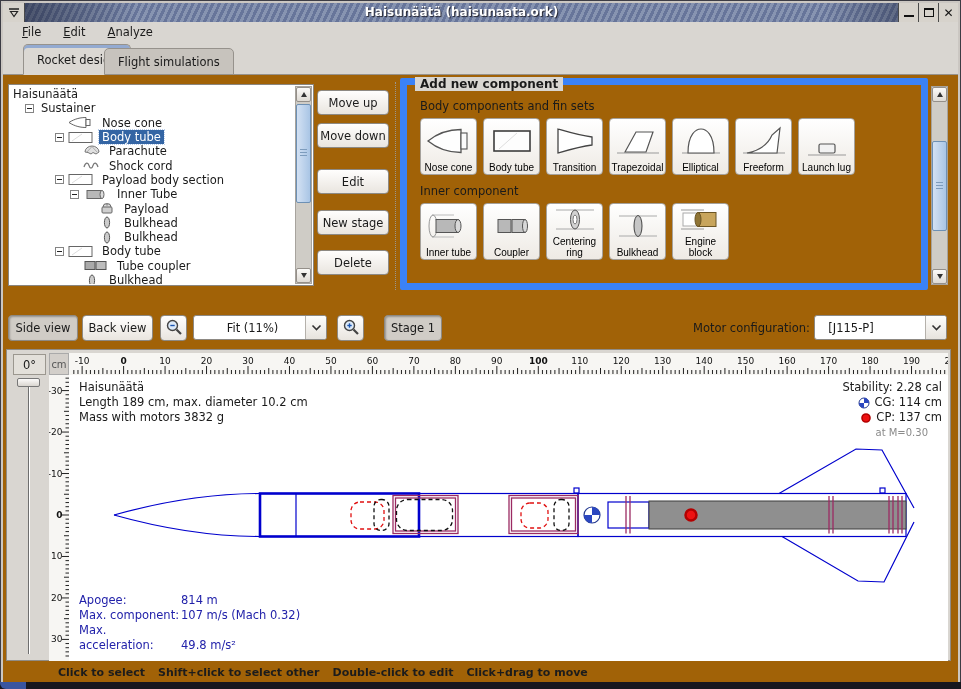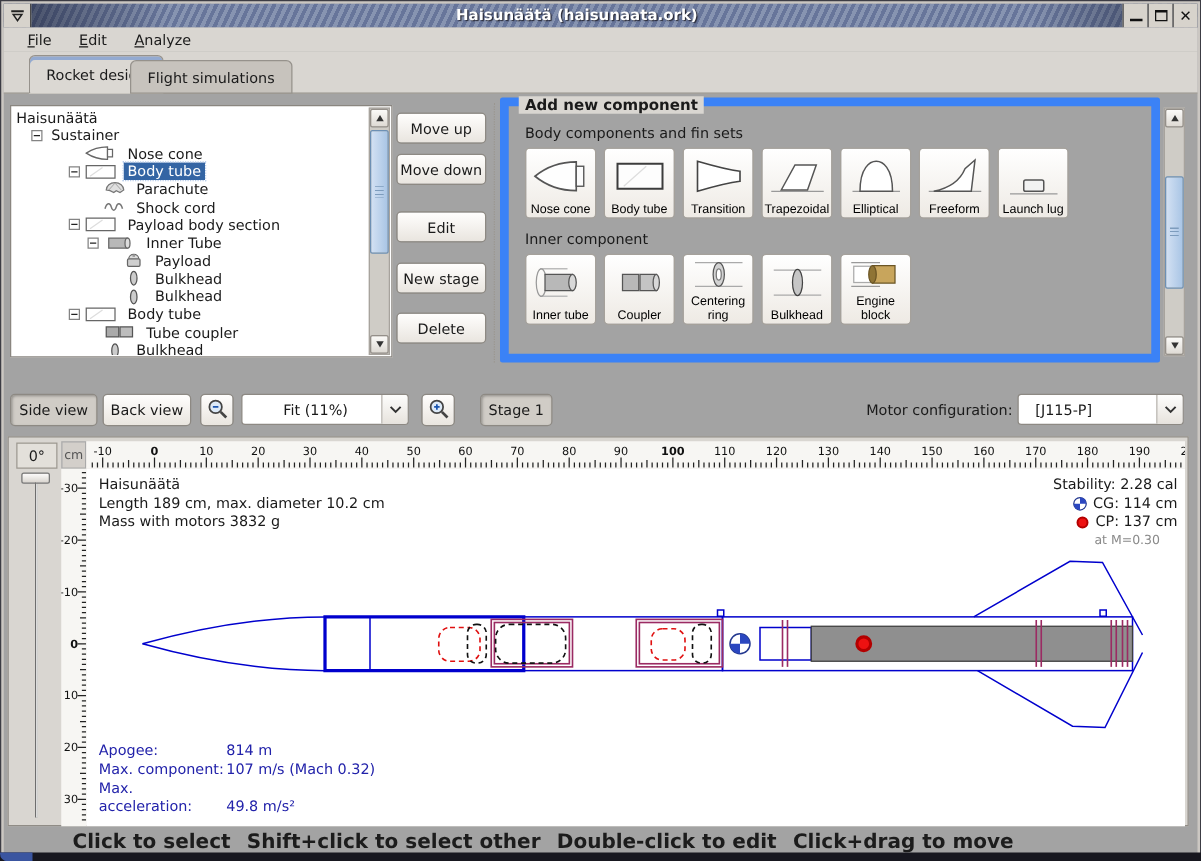--- a/index.html
+++ b/index.html
@@ -1,18 +1,18 @@
 <!DOCTYPE html>
 <html style="--rocket-blue: #0000cd; --inner-maroon: #9b2b63; --parachute-red: #e01010; --motor-gray: #8f8f8f; --cp-red: #ee1111; --cg-blue: #2b47c0; --flight-text: #2222aa; --selection-bg: #3465a4;"><head>
 <meta charset="utf-8">
 <style>
   * { margin:0; padding:0; box-sizing:border-box; }
   html,body { width:961px; height:689px; overflow:hidden; }
   body { font-family:"DejaVu Sans","Liberation Sans",sans-serif; font-size:11.5px; color:#1a1a1a; }
-  .window { position:relative; width:961px; height:689px; background:#a3a3a3;
+  .window { position:relative; width:961px; height:689px; background:#a16207;
             box-shadow: inset 0 0 0 1px #3c3c44, inset 0 0 0 3px #cbc7c2; }
 
   
   .titlebar { position:absolute; left:3px; top:3px; width:955px; height:19px; display:flex; align-items:stretch;
     background:
       linear-gradient(90deg, rgba(15,20,40,.6), rgba(15,20,40,0) 14%, rgba(15,20,40,0) 86%, rgba(15,20,40,.6)),
       repeating-linear-gradient(115deg,#8794b1 0 3px,#67759a 3px 6px); }
   .win-menu { width:22px; background:#d7d3cc; border-right:1px solid #4a4a4a; display:flex; align-items:center; justify-content:center; }
   .title { flex:1; text-align:center; color:#fff; font-weight:bold; font-size:12px; line-height:19px; text-shadow:1px 1px 1px #23232d; white-space:nowrap; }
   .win-btn { width:20px; background:#d7d3cc; border-left:1px solid #4a4a4a; display:flex; align-items:center; justify-content:center; }
@@ -87,21 +87,21 @@
   .rlabel { font-family:"DejaVu Sans","Liberation Sans",sans-serif; font-size:9px; fill:#111; }
   .rlabel.bold { font-weight:bold; }
 
   .info { position:absolute; left:10px; top:5px; line-height:15px; }
   .stability { position:absolute; right:6px; top:5px; }
   .st-line { display:flex; justify-content:flex-end; align-items:center; gap:4px; line-height:15px; }
   .st-line.mach { color:#8a8a8a; font-size:10px; padding-right:14px; }
   .flight { position:absolute; left:10px; bottom:8px; color:var(--flight-text,#2222aa); line-height:15px; }
   .flight .fl { display:inline-block; width:102px; }
 
-  .statusbar { position:absolute; left:0; top:663px; width:100%; height:19px; display:flex; gap:13px; padding-left:58px; align-items:center; font-size:16px; font-weight:bold; color:#1c1c1c; }
+  .statusbar { position:absolute; left:0; top:663px; width:100%; height:19px; display:flex; gap:13px; padding-left:58px; align-items:center; font-size:11px; font-weight:bold; color:#1c1c1c; }
   .win-bottom { position:absolute; left:0; right:0; bottom:0; height:7px; background:#17171f; }
   .win-bottom::before { content:""; position:absolute; left:0; width:26px; height:7px; background:#3a55a0; border-radius:0 0 0 6px; }
 
   
   .st-b  { stroke:var(--rocket-blue,#0000cd); stroke-width:1.2; fill:none; }
   .st-bt { stroke:var(--rocket-blue,#0000cd); stroke-width:2.6; fill:none; }
   .st-m  { stroke:var(--inner-maroon,#9b2b63); stroke-width:1.3; fill:none; }
   .dash-r{ stroke:var(--parachute-red,#e01010); stroke-width:1.3; fill:none; stroke-dasharray:4 3; }
   .dash-k{ stroke:#111; stroke-width:1.3; fill:none; stroke-dasharray:4 3; }
   .motor { fill:var(--motor-gray,#8f8f8f); stroke:#3c3c3c; stroke-width:1; }

